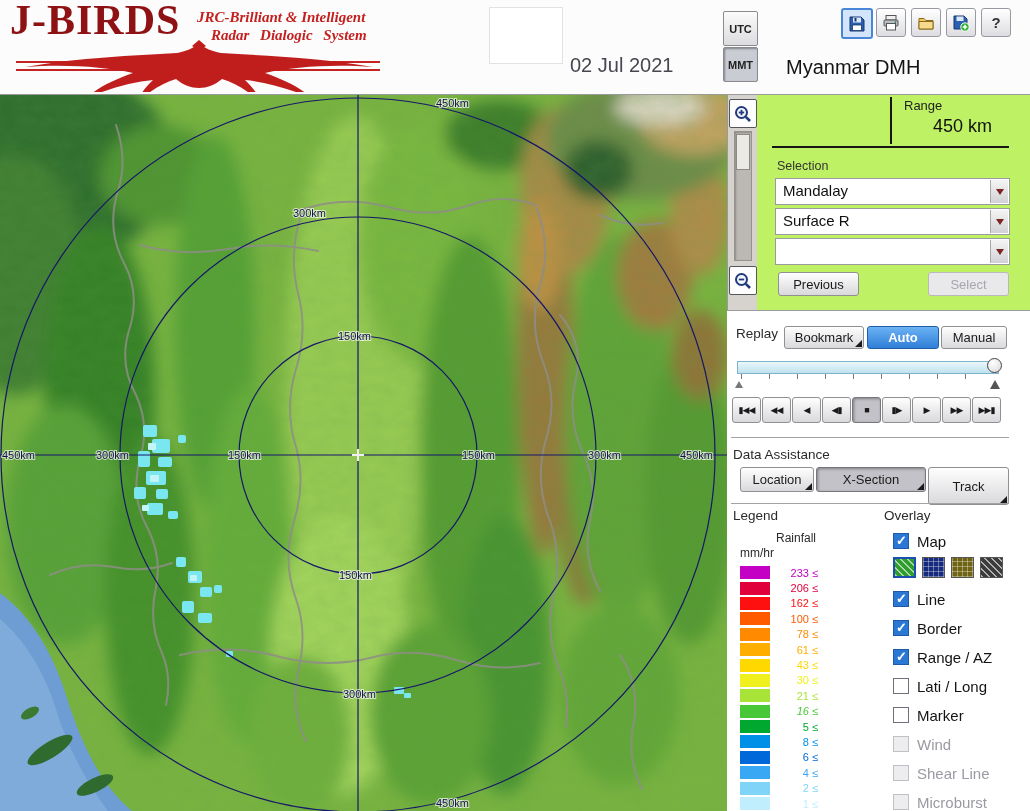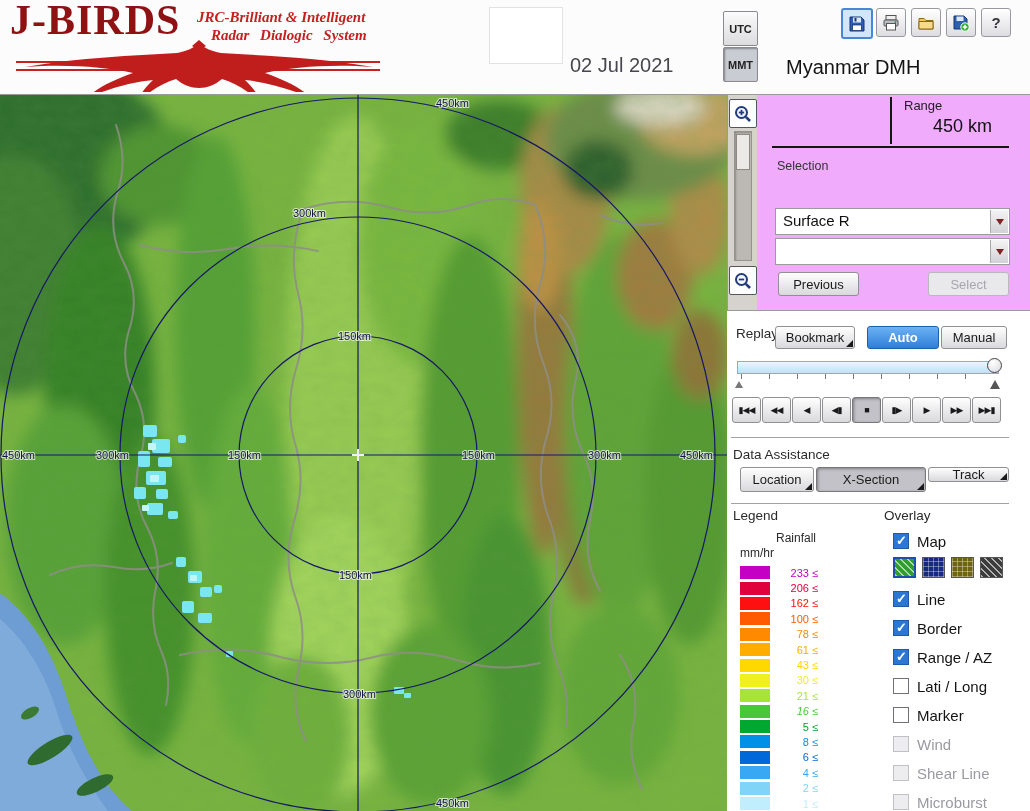--- a/index.html
+++ b/index.html
@@ -30,21 +30,21 @@
   .map{position:absolute;left:0;top:95px;width:727px;height:545px;background:#79b440;}
   .maplbl{font-size:11px;fill:#101042;paint-order:stroke;stroke:rgba(240,248,232,.75);stroke-width:2px;}
   
   .strip{position:absolute;left:727px;top:95px;width:30px;height:215px;background:#d6d3ce;border-left:1px solid #9a9a9a;}
   .zoombtn{position:absolute;left:729px;width:26px;height:27px;background:#fdfdfd;border:1px solid #55565c;
            border-radius:2px;display:flex;align-items:center;justify-content:center;}
   .sb-track{position:absolute;left:734px;top:131px;width:16px;height:128px;background:#bcb9b4;
             border:1px solid #96938e;box-shadow:inset 1px 1px 2px rgba(0,0,0,.25);}
   .sb-thumb{position:absolute;left:1px;top:2px;width:12px;height:34px;background:#eceae6;border:1px solid #8d8a85;}
   
-  .ptop{position:absolute;left:757px;top:95px;width:273px;height:215px;background:#f0abfc;}
+  .ptop{position:absolute;left:757px;top:95px;width:273px;height:215px;background:#bef264;}
   .range-vline{position:absolute;left:133px;top:2px;width:2px;height:47px;background:#151515;}
   .range-hline{position:absolute;left:15px;top:51px;width:237px;height:2px;background:#151515;}
   .range-label{position:absolute;left:147px;top:3px;font-size:13px;color:#222;}
   .range-value{position:absolute;right:38px;top:21px;font-size:18px;color:#111;}
   .sel-label{position:absolute;left:20px;top:64px;font-size:12.5px;color:#333;}
   .dd{position:absolute;left:18px;width:233px;height:25px;background:#fff;border:1px solid #9a9aa0;}
   .dd .val{position:absolute;left:7px;top:3px;font-size:15px;color:#101010;white-space:nowrap;}
   .dd .arr{position:absolute;right:1px;top:1px;bottom:1px;width:17px;background:linear-gradient(#f4f4f4,#d2d2d6);
            border-left:1px solid #aaa;display:flex;align-items:center;justify-content:center;}
   .tri-dn{width:0;height:0;border:4px solid transparent;border-top:6px solid #7c2424;margin-top:5px;}
@@ -289,41 +289,47 @@
   </div>
 
   <div class="ptop">
     <div class="range-vline"></div>
     <div class="range-label">Range</div>
     <div class="range-value">450 km</div>
     <div class="range-hline"></div>
 
     <div class="sel-label">Selection</div>
 
+    <div class="dd" style="top:83px;">
+      <span class="val">Mandalay</span>
+      <span class="arr">
+          <span class="tri-dn"></span>
+        </span>
+    </div>
     <div class="dd" style="top:113px;">
       <span class="val">Surface R</span>
       <span class="arr">
           <span class="tri-dn"></span>
         </span>
     </div>
     <div class="dd" style="top:143px;">
       <span class="val"></span>
       <span class="arr">
           <span class="tri-dn"></span>
         </span>
     </div>
 
     <div class="btn" style="position:absolute;left:21px;top:177px;width:81px;height:24px;">Previous</div>
     <div class="btn disabled" style="position:absolute;left:171px;top:177px;width:81px;height:24px;">Select</div>
   </div>
 
   <div class="pmain">
 
     <div class="slabel" style="left:9px;top:15px;">Replay</div>
-    <div class="btn corner" style="position:absolute;left:48px;top:15px;width:80px;height:23px;">Bookmark</div>
+    <div class="btn corner" style="position:absolute;left:57px;top:15px;width:80px;height:23px;">Bookmark</div>
     <div class="btn mode-sel" style="position:absolute;left:140px;top:15px;width:72px;height:23px;">Auto</div>
     <div class="btn" style="position:absolute;left:214px;top:15px;width:66px;height:23px;">Manual</div>
 
     <div class="slider">
       <div class="sl-track"></div>
       <div class="sl-ticks"></div>
       <div class="sl-tri-l"></div>
       <div class="sl-tri-r"></div>
       <div class="sl-thumb"></div>
     </div>
@@ -338,21 +344,21 @@
       <div class="btn pb">▶</div>
       <div class="btn pb">▶▶</div>
       <div class="btn pb">▶▶▮</div>
     </div>
 
     <div class="sep" style="top:126px;"></div>
 
     <div class="slabel" style="left:6px;top:136px;">Data Assistance</div>
     <div class="btn corner" style="position:absolute;left:13px;top:156px;width:74px;height:25px;">Location</div>
     <div class="btn corner pressed" style="position:absolute;left:89px;top:156px;width:110px;height:25px;">X-Section</div>
-    <div class="btn corner" style="position:absolute;left:201px;top:156px;width:81px;height:15px;">Track</div>
+    <div class="btn corner" style="position:absolute;left:201px;top:156px;width:81px;height:38px;">Track</div>
 
     <div class="sep" style="top:192px;"></div>
 
     <div class="slabel" style="left:6px;top:197px;">Legend</div>
     <div class="slabel" style="left:13px;top:220px;font-size:12px;margin-left:36px;">Rainfall</div>
     <div class="slabel" style="left:13px;top:235px;font-size:12px;">mm/hr</div>
     <div class="legend-list">
       <div class="lg-row">
           <span class="lg-swatch" style="background-color: rgb(196, 0, 196);"></span>
           <span class="lg-label" style="color: rgb(196, 0, 196);">233 ≤</span>

